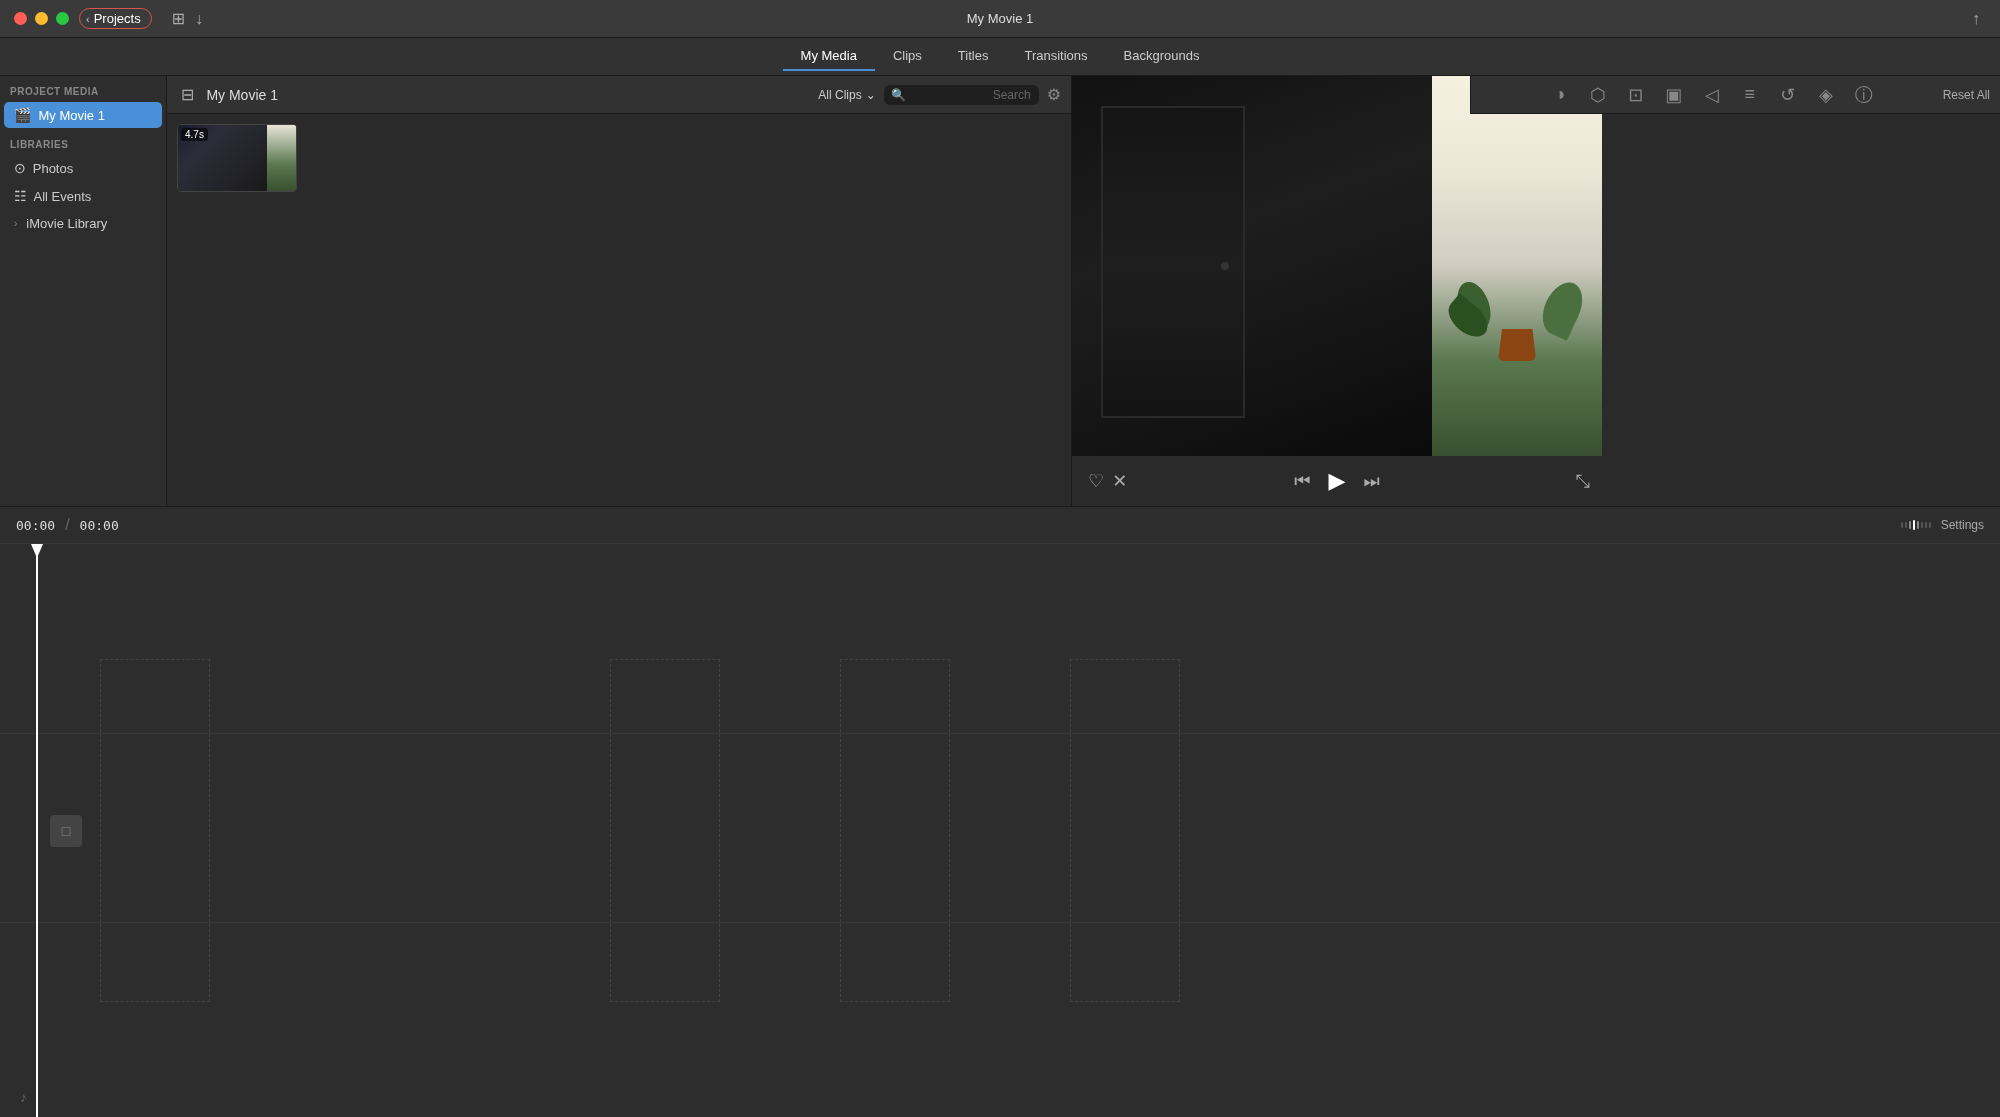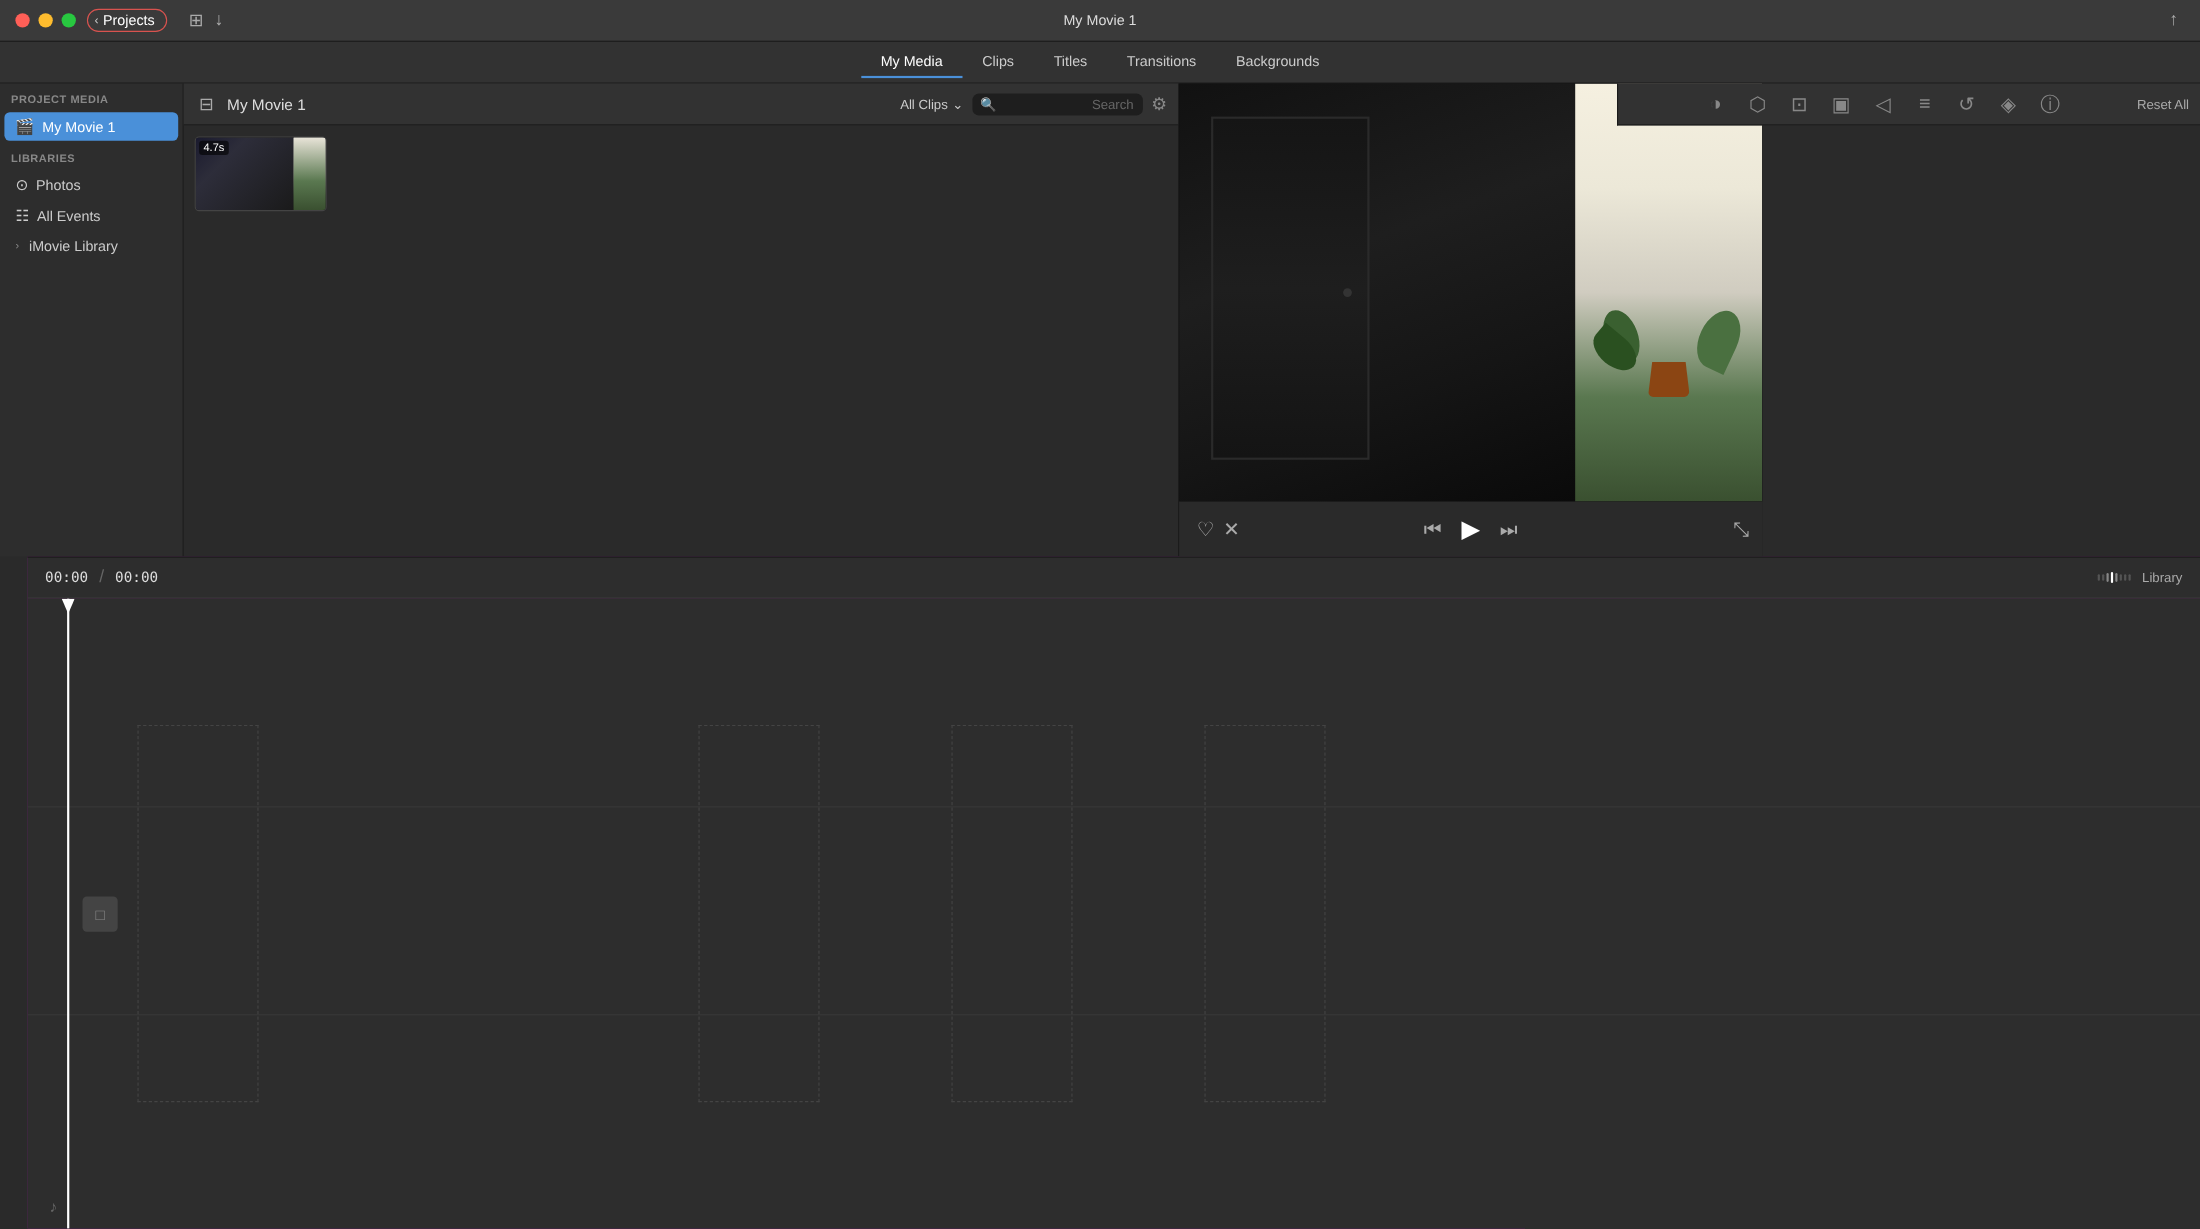--- a/index.html
+++ b/index.html
@@ -297,22 +297,21 @@
 
     .upper-section {
       display: flex;
       height: 430px;
     }
 
     .lower-section {
       flex: 1;
       display: flex;
       flex-direction: column;
-      background: #701a75;
-      margin-left: 25px;
+      background: #3b82f6;
     }
 
     .tool-icon {
       color: #888;
       font-size: 18px;
       cursor: pointer;
       width: 24px;
       text-align: center;
     }
   </style>
@@ -462,21 +461,21 @@
         <div style="display:flex;align-items:center;gap:2px;">
           <div style="width:2px;height:6px;background:#555;border-radius:1px;"></div>
           <div style="width:2px;height:6px;background:#555;border-radius:1px;"></div>
           <div style="width:2px;height:8px;background:#888;border-radius:1px;"></div>
           <div style="width:2px;height:10px;background:#fff;border-radius:1px;"></div>
           <div style="width:2px;height:8px;background:#888;border-radius:1px;"></div>
           <div style="width:2px;height:6px;background:#555;border-radius:1px;"></div>
           <div style="width:2px;height:6px;background:#555;border-radius:1px;"></div>
           <div style="width:2px;height:6px;background:#555;border-radius:1px;"></div>
         </div>
-        <button style="background:transparent;border:none;color:#aaa;font-size:12px;cursor:pointer;">Library</button>
+        <button style="background:transparent;border:none;color:#aaa;font-size:12px;cursor:pointer;">Settings</button>
       </div>
     </div>
 
     <div style="flex:1;position:relative;background:#2d2d2d;overflow:hidden;">
 
       <div style="position:absolute;left:36px;top:0;bottom:0;width:2px;background:#fff;z-index:5;">
         <div style="position:absolute;top:0;left:-5px;width:12px;height:14px;background:#fff;clip-path:polygon(0 0,100% 0,50% 100%);"></div>
       </div>
 
       <div style="position:absolute;left:0;right:0;top:0;bottom:0;">

